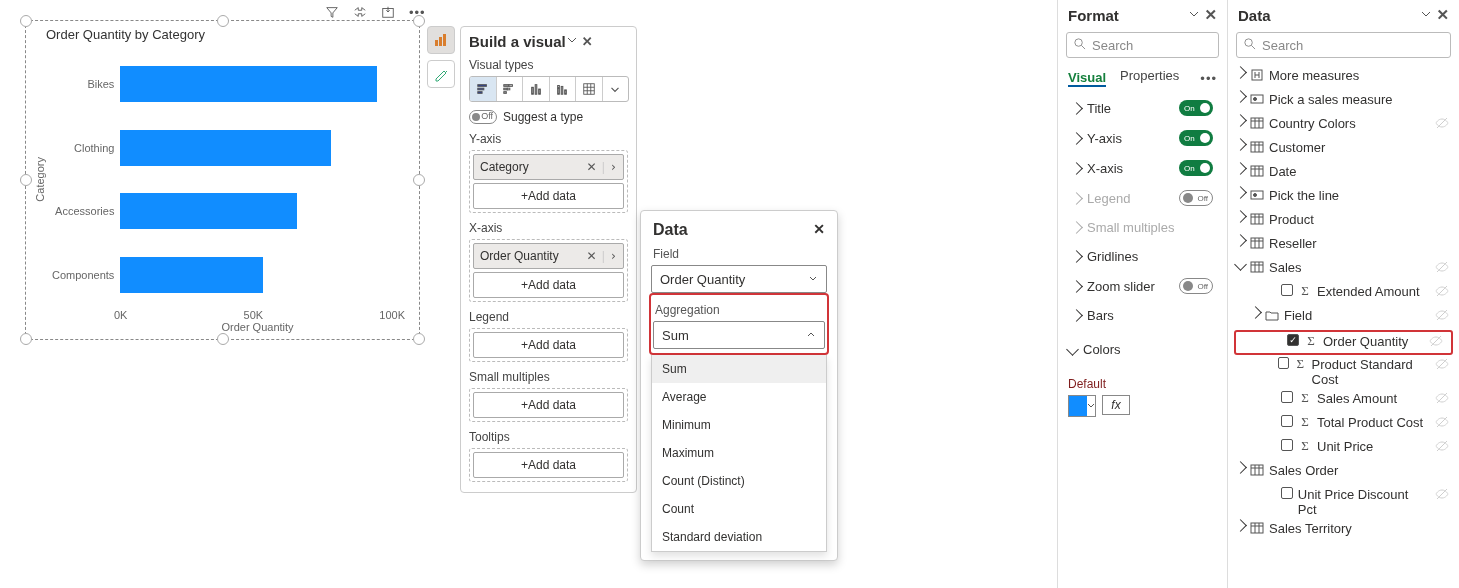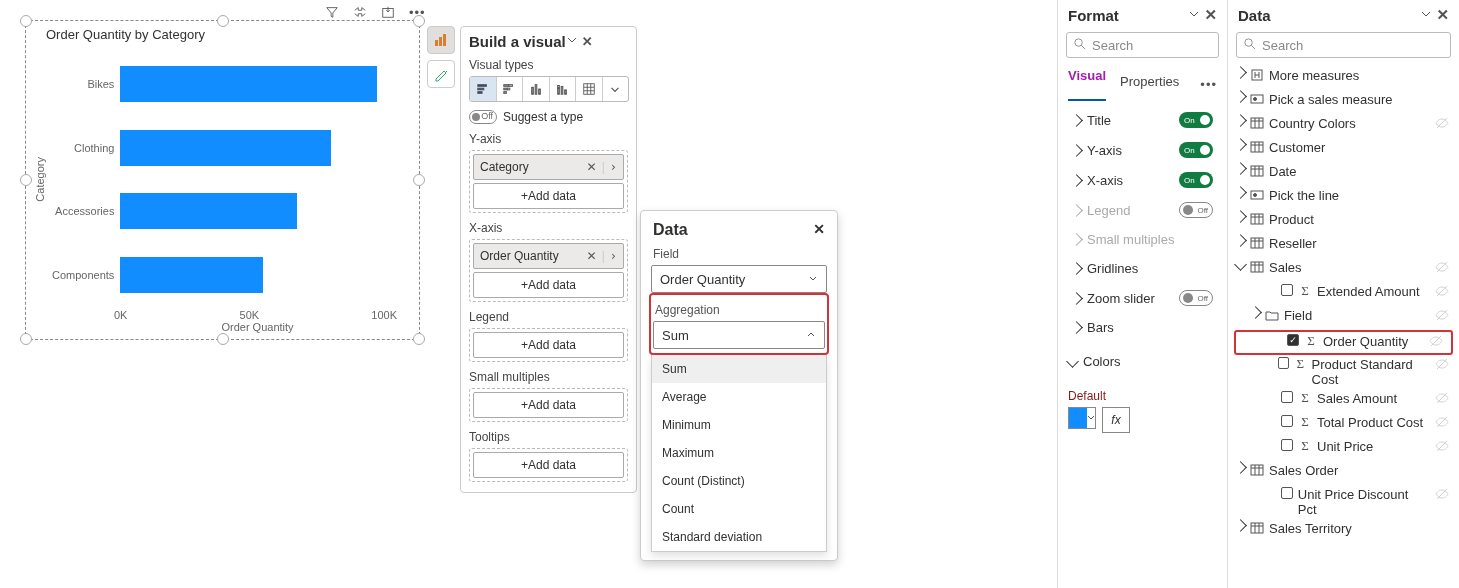--- a/index.html
+++ b/index.html
@@ -14,21 +14,21 @@
   .handle.tm{top:-6px;left:50%;margin-left:-6px}
   .handle.bm{bottom:-6px;left:50%;margin-left:-6px}
   .handle.ml{left:-6px;top:50%;margin-top:-6px}
   .handle.mr{right:-6px;top:50%;margin-top:-6px}
   .chart-title{padding:6px 12px 0 20px;font-size:13px;color:#333;}
   .chart-area{display:flex; height:265px; padding:10px 14px 0 8px;}
   .y-title{writing-mode:vertical-rl; transform:rotate(180deg); font-size:11px; color:#666; align-self:center;}
   .y-labels{display:flex; flex-direction:column; justify-content:space-around; align-items:flex-end; font-size:11px; color:#666; padding:0 6px;}
   .bars{flex:1;display:flex;flex-direction:column;justify-content:space-around;}
   .bar{height:36px;background:#118dff;}
-  .x-axis{display:flex; margin-left:88px; margin-right:22px; justify-content:space-between; font-size:11px; color:#666; padding-top:2px;}
+  .x-axis{display:flex; margin-left:88px; margin-right:14px; justify-content:space-between; font-size:11px; color:#666; padding-top:2px;}
   .x-title{text-align:center;font-size:11px;color:#666;margin-left:70px;}
   .side-btns{position:absolute;top:26px;left:427px;display:flex;flex-direction:column;gap:6px;}
   .side-btn{width:28px;height:28px;border:1px solid #ccc;border-radius:4px;display:flex;align-items:center;justify-content:center;background:#fff;}
   .side-btn.active{background:#e1dfdd;}
   .build-panel{position:absolute;top:26px;left:460px;width:177px;border:1px solid #ccc;border-radius:4px;background:#fff;padding:6px 8px 10px;}
   .panel-head{display:flex;align-items:center;justify-content:flex-start;font-size:15px;font-weight:600;}
   .panel-head .icons{display:flex;gap:4px;font-size:13px;color:#555;}
   .subhead{font-size:12px;color:#444;margin:8px 0 4px;}
   .vt-row{display:flex;border:1px solid #bbb;border-radius:3px;overflow:hidden;width:160px;}
   .vt-cell{flex:1;height:24px;border-right:1px solid #ccc;display:flex;align-items:center;justify-content:center;}
@@ -52,41 +52,41 @@
   .callout{border:2px solid #d13438;border-radius:4px;margin:0 8px;padding-bottom:2px;}
   .dd-list{margin:0 10px;border:1px solid #ccc;border-top:none;box-shadow:0 4px 8px rgba(0,0,0,0.12);}
   .dd-list div{padding:7px 10px;font-size:12px;}
   .dd-list div:first-child{background:#efefef;}
   
   .pane{border-left:1px solid #ddd;display:flex;flex-direction:column;}
   .pane-head{display:flex;align-items:center;justify-content:space-between;padding:6px 10px 4px;font-size:15px;font-weight:600;}
   .pane-head .hctl{display:flex;gap:4px;color:#555;}
   .search{margin:4px 8px;border:1px solid #bbb;border-radius:3px;height:26px;display:flex;align-items:center;padding:0 6px;color:#888;font-size:13px;gap:6px;}
   .tabs{display:flex;gap:14px;padding:6px 10px 0;font-size:13px;align-items:center;}
-  .tabs .tab.active{font-weight:600;border-bottom:2px solid #005a9e;padding-bottom:16px;color:#a21caf;}
+  .tabs .tab.active{font-weight:600;border-bottom:2px solid #005a9e;padding-bottom:0;color:#15803d;}
   .tabs .tab{padding-bottom:6px;color:#444;}
   .tabs .more{margin-left:auto;color:#555;letter-spacing:1px;}
   .fmt-list{padding:4px 4px;}
   .fmt-row{display:flex;align-items:center;justify-content:space-between;padding:7px 10px;font-size:13px;}
   .fmt-row.disabled{color:#aaa;}
   .fmt-row .lbl{display:flex;align-items:center;gap:6px;}
   .chev{width:9px;height:9px;border-right:1.5px solid currentColor;border-bottom:1.5px solid currentColor;transform:rotate(-45deg);}
   .chev.down{transform:rotate(45deg);}
   .toggle{width:34px;height:16px;border-radius:10px;position:relative;font-size:8px;color:#fff;display:flex;align-items:center;}
   .toggle.on{background:#107c41;padding-left:5px;}
   .toggle.off{background:#fff;border:1px solid #888;color:#666;justify-content:flex-end;padding-right:4px;}
   .toggle::after{content:"";position:absolute;width:10px;height:10px;border-radius:50%;top:3px;}
   .toggle.on::after{background:#fff;right:3px;}
   .toggle.off::after{background:#888;left:3px;top:2px;}
   .colors-sec{padding:4px 10px;}
   .swatch-row{display:flex;gap:6px;margin-top:4px;}
   .swatch{width:28px;height:22px;border:1px solid #888;display:flex;}
   .swatch .c{width:20px;background:#118dff;}
   .swatch .a{flex:1;display:flex;align-items:center;justify-content:center;}
-  .fx{width:28px;height:26px;border:1px solid #888;display:flex;align-items:center;justify-content:center;font-style:italic;font-size:12px;}
+  .fx{width:28px;height:20px;border:1px solid #888;display:flex;align-items:center;justify-content:center;font-style:italic;font-size:12px;}
   
   .tree{padding:4px 2px;font-size:13px;overflow:auto;}
   .trow{display:flex;align-items:flex-start;padding:2px 8px 2px 6px;gap:5px;min-height:24px;}
   .trow.hl{border:2px solid #d13438;border-radius:3px;margin:0 4px;}
   .trow .sp{width:10px;}
   .trow .ck{width:12px;height:12px;border:1px solid #555;border-radius:2px;display:inline-flex;align-items:center;justify-content:center;}
   .trow .ck.on{background:#323130;}
   .trow .ck.on::after{content:"✓";color:#fff;font-size:9px;}
   .eye{margin-left:auto;opacity:.4;}
   .ico{width:14px;height:14px;display:inline-flex;align-items:center;justify-content:center;}

